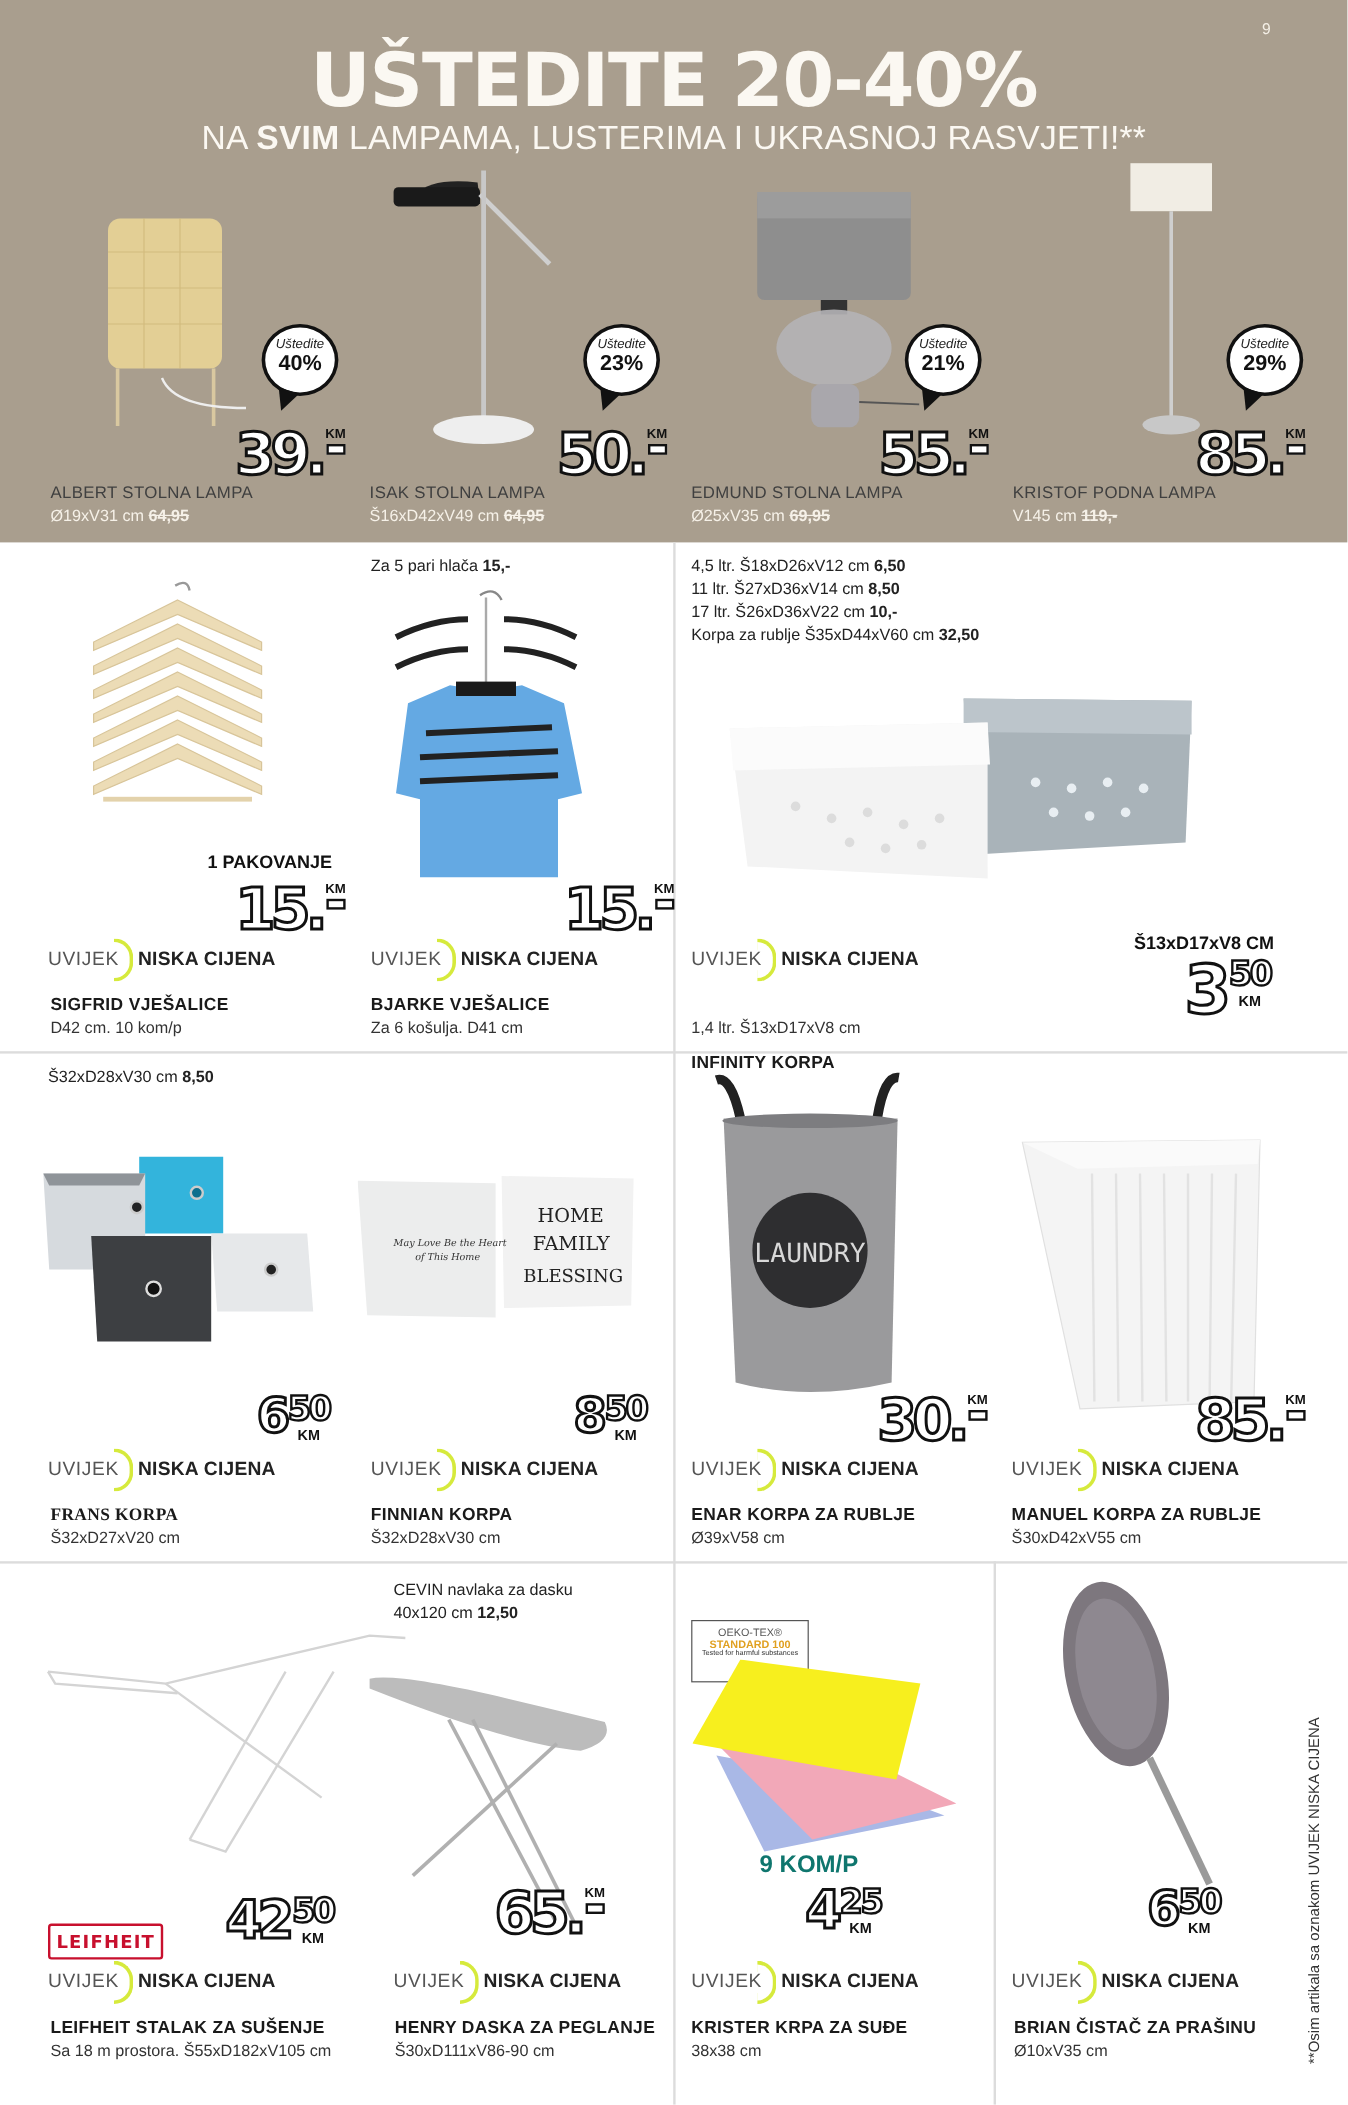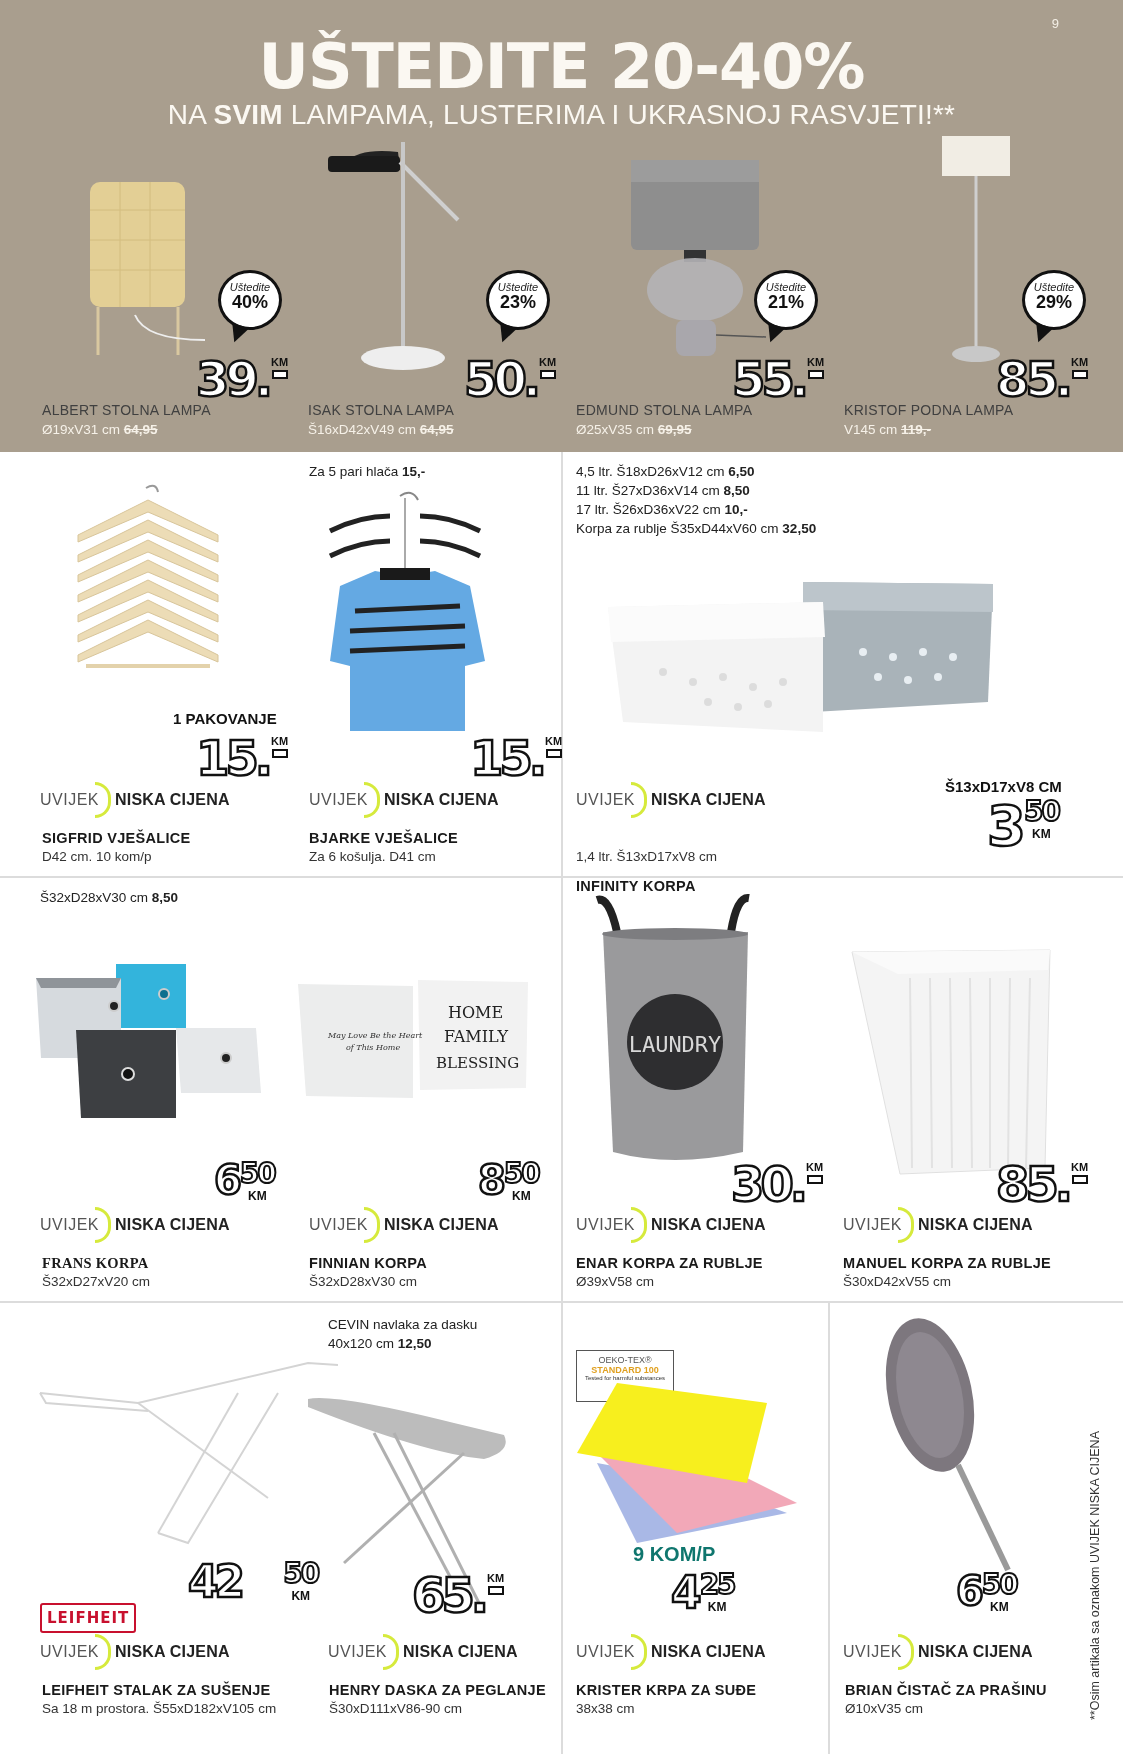--- a/index.html
+++ b/index.html
@@ -406,21 +406,21 @@
   <svg class="img" style="left:38px; top:50px;" width="300" height="200" viewBox="0 0 300 200">
     <g stroke="#d4d4d4" stroke-width="2" fill="none">
       <path d="M2 40 L100 50 L270 10 L300 12"></path>
       <path d="M2 40 L8 50 L110 58"></path>
       <path d="M100 50 L230 145"></path>
       <path d="M240 40 L150 190 L120 180"></path>
       <path d="M120 180 L200 40"></path>
     </g>
   </svg>
   <div class="leif" style="left:40px; top:300px;">LEIFHEIT</div>
-  <div class="price" style="left:188px; top:257px;gap:40px;">
+  <div class="price" style="left:188px; top:276px;">
     <span class="main" style="font-size:44px;">42</span>
     <span class="side">
         <span class="cents">50</span>
         <span class="cur2">KM</span>
       </span>
   </div>
   <div class="brand-tag" style="left:40px; top:331px;">
     <span class="uv">UVIJEK</span>
       <span class="arc"></span>
       <span class="nc">NISKA CIJENA</span>

